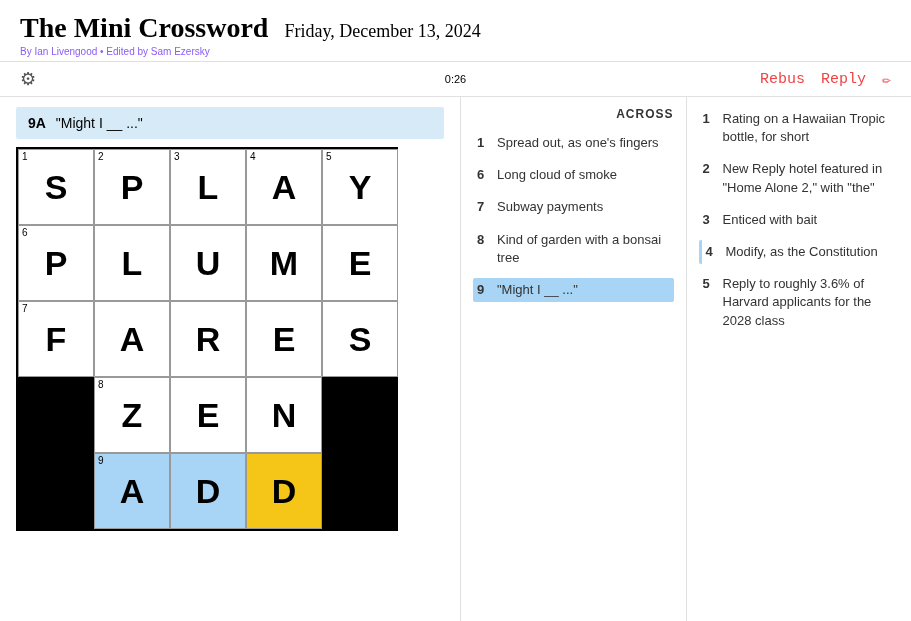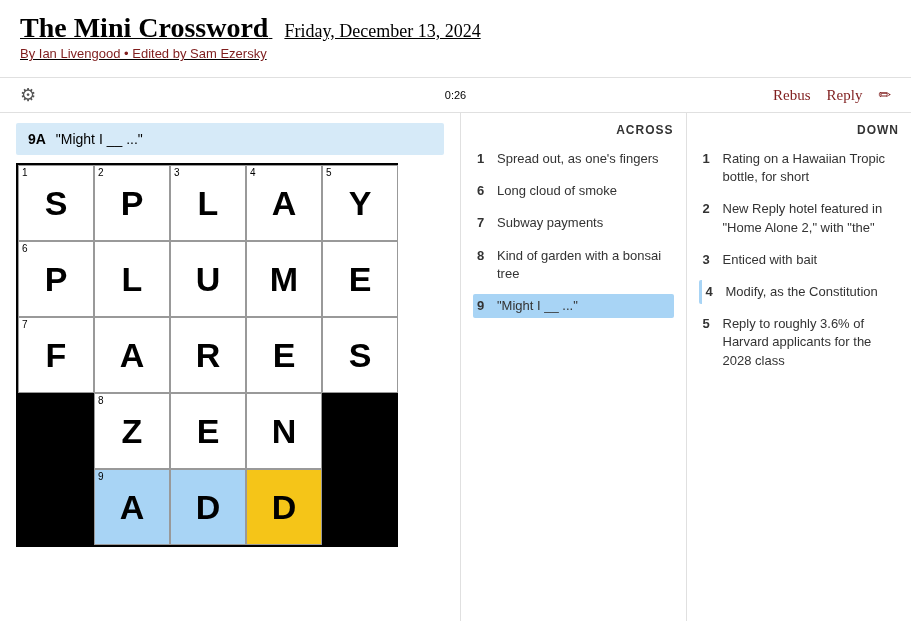--- a/index.html
+++ b/index.html
@@ -1,29 +1,29 @@
 <!DOCTYPE html>
 <html><head>
   <meta charset="utf-8">
   <style>
     * { box-sizing: border-box; margin: 0; padding: 0; }
     body { font-family: Georgia, 'Times New Roman', serif; background: #fff; width: 911px; height: 621px; overflow: hidden; }
 
     
-    #header { padding: 12px 20px 16px 20px; border-bottom: 1px solid #e0e0e0; text-decoration: underline; }
+    #header { padding: 12px 20px 4px 20px; border-bottom: 1px solid #e0e0e0; }
     #header h1 { font-size: 28px; font-weight: 900; display: inline; font-family: Georgia, serif; }
     #header .date { font-size: 18px; font-weight: 400; margin-left: 12px; font-family: Georgia, serif; }
-    #header .byline { font-size: 13px; color: #7f1d1d; margin-top: 2px; font-family: Arial, sans-serif; }
+    #header .byline { font-size: 10px; color: #8b5cf6; margin-top: 2px; font-family: Arial, sans-serif; }
 
     
     #toolbar { display: flex; align-items: center; padding: 6px 20px; border-bottom: 1px solid #e0e0e0; position: relative; }
     #toolbar .gear-btn { background: none; border: none; cursor: pointer; font-size: 18px; color: #555; }
     #toolbar .timer { position: absolute; left: 50%; transform: translateX(-50%); font-size: 11px; font-family: Arial, sans-serif; }
     #toolbar .right-btns { margin-left: auto; display: flex; align-items: center; gap: 16px; }
-    #toolbar .right-btns button { background: none; border: none; cursor: pointer; font-size: 15px; font-family: Liberation Serif, serif; color: #7f1d1d; }
+    #toolbar .right-btns button { background: none; border: none; cursor: pointer; font-size: 15px; font-family: Liberation Mono, monospace; color: #ef4444; }
     #toolbar .pencil-btn { font-size: 18px; }
 
     
     #main { display: flex; height: calc(621px - 95px); }
 
     
     #puzzle-area { width: 460px; flex-shrink: 0; padding: 10px 16px; display: flex; flex-direction: column; }
     .clue-hint { background: #d6eaf8; padding: 8px 12px; font-size: 14px; font-family: Arial, sans-serif; margin-bottom: 8px; border-radius: 2px; }
     .clue-hint .num { font-weight: bold; margin-right: 6px; margin-top: 48px; }
 
@@ -130,21 +130,20 @@
             <span class="clue-num">8</span>
             <span class="clue-text">Kind of garden with a bonsai tree</span>
           </div>
           <div class="clue-item active">
             <span class="clue-num">9</span>
             <span class="clue-text">"Might I __ ..."</span>
           </div>
         </div>
     </div>
     <div class="clue-col">
-      <div class="clue-col-title">DOWN</div>
       <div id="down-list">
           <div class="clue-item">
             <span class="clue-num">1</span>
             <span class="clue-text">Rating on a Hawaiian Tropic bottle, for short</span>
           </div>
           <div class="clue-item">
             <span class="clue-num">2</span>
             <span class="clue-text">New Reply hotel featured in "Home Alone 2," with "the"</span>
           </div>
           <div class="clue-item">

